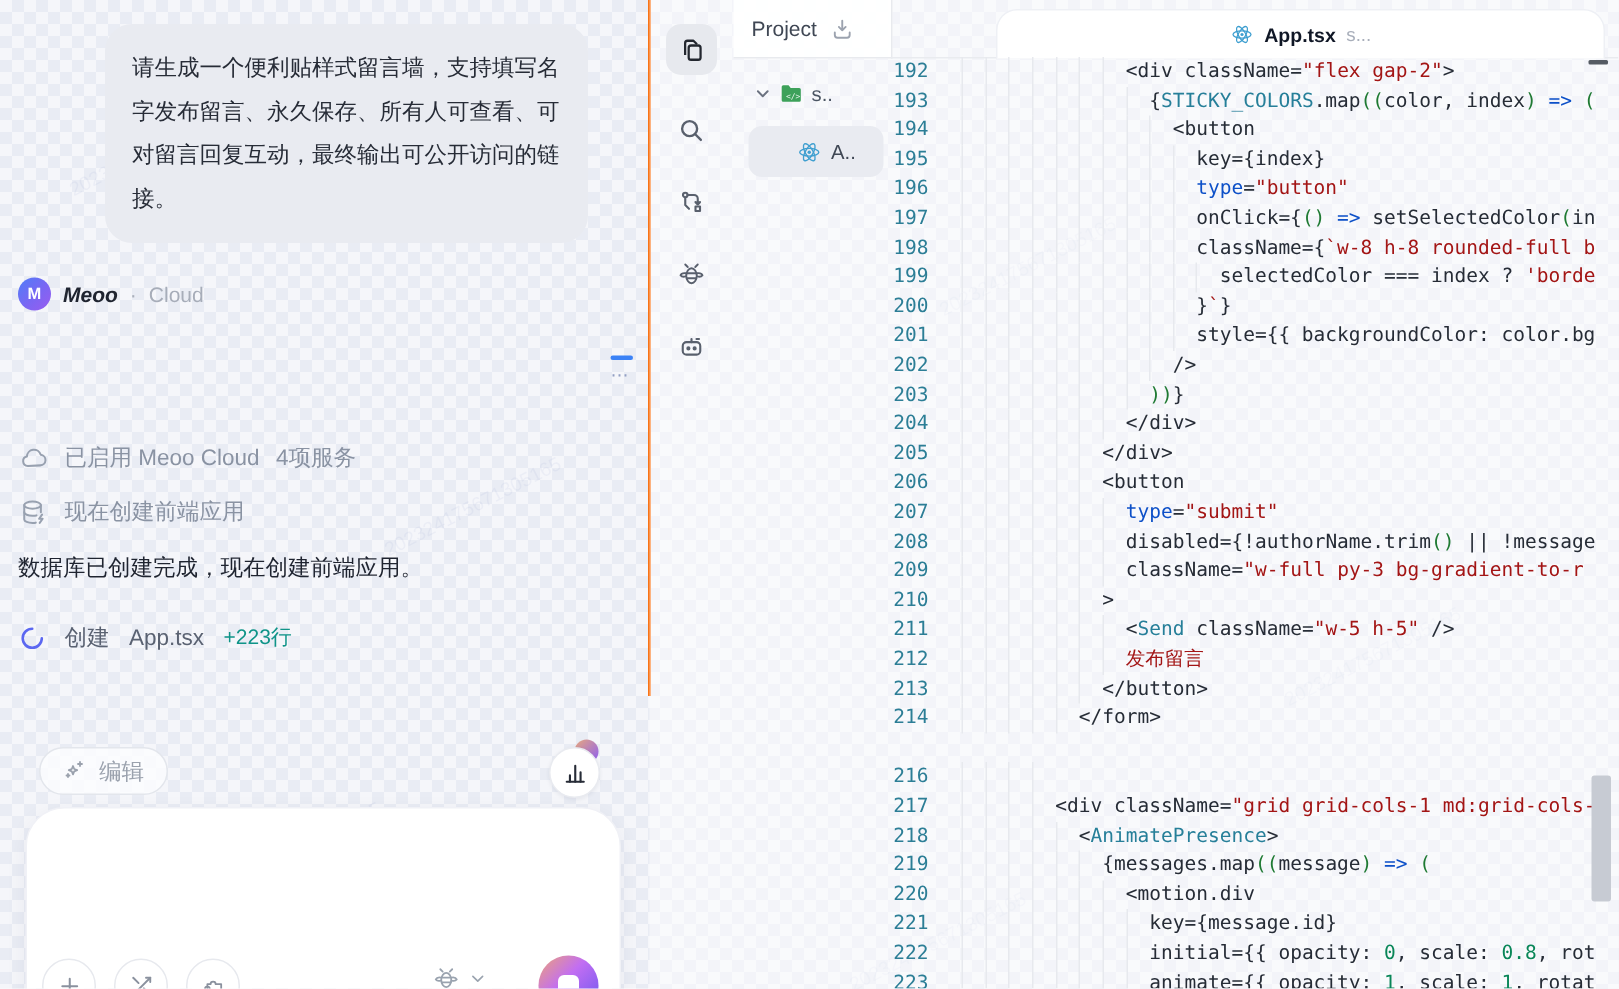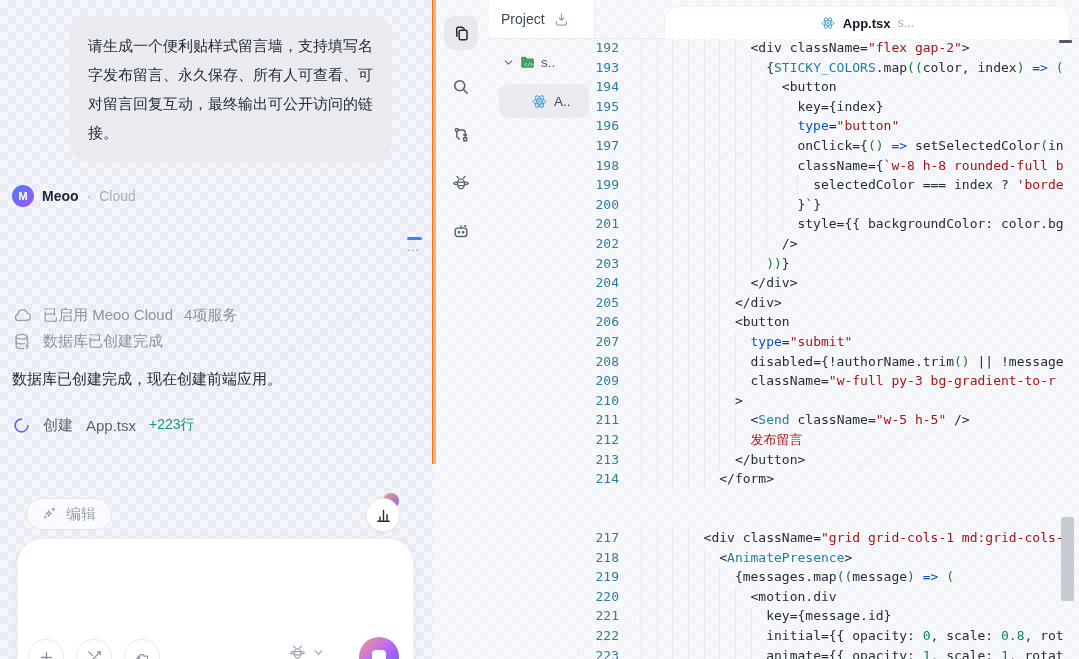--- a/index.html
+++ b/index.html
@@ -8,34 +8,34 @@
     font-family:"Liberation Sans",sans-serif;
     background-color:#f5f6fa;
     background-image:
       linear-gradient(45deg,#e9ecf4 25%,transparent 25%,transparent 75%,#e9ecf4 75%),
       linear-gradient(45deg,#e9ecf4 25%,transparent 25%,transparent 75%,#e9ecf4 75%);
     background-size:16px 16px;background-position:0 0,8px 8px;
     color:#262c36;
   }
   .wm{position:absolute;opacity:.05;color:#3f55a8;font-size:13px;transform:rotate(-27deg);pointer-events:none;white-space:nowrap;}
   
-  .chat{position:absolute;left:0;top:0;width:432px;height:464px;border-right:4px solid #f97316;}
+  .chat{position:absolute;left:0;top:0;width:432px;height:464px;border-right:2px solid #f97316;}
   .user-bubble{position:absolute;left:70px;top:16px;width:286px;background:#e9ebf1;border-radius:18px;
     padding:15px 18px;font-size:15px;line-height:29px;color:#272c37;}
   .asst-head{position:absolute;left:12px;top:185px;height:22px;display:flex;align-items:center;gap:8px;}
   .avatar{width:22px;height:22px;border-radius:50%;background:linear-gradient(135deg,#4f7df8 0%,#7b66f3 55%,#9a5cf0 100%);
     color:#fff;font-size:11px;font-weight:bold;display:flex;align-items:center;justify-content:center;}
-  .asst-name{font-size:14px;font-weight:bold;color:#1f2430;}
+  .asst-name{font-size:14px;font-weight:bold;color:#1f2430;font-style:italic;}
   .asst-sep{color:#aab0bb;font-size:14px;}
   .asst-mode{color:#a7adb9;font-size:14px;}
   .para{position:absolute;left:12px;width:372px;font-size:15px;line-height:29px;color:#1f2430;}
   .p1{top:218px;}
   .p2{top:364px;width:400px;}
   .srow{position:absolute;left:13px;height:22px;display:flex;align-items:center;gap:11px;font-size:15px;color:#8a93a3;}
-  .s1{top:304px;}
+  .s1{top:294px;}
   .s2{top:330px;}
   .srow .mono{font-family:"Liberation Mono","DejaVu Sans Mono",monospace;font-size:13px;color:#545d6b;}
   .crow{position:absolute;left:13px;top:414px;height:22px;display:flex;align-items:center;gap:13px;font-size:15px;color:#5a6272;}
   .diff-add{color:#0f9488;font-size:14px;}
   .spin{width:17px;height:17px;}
   .edit-pill{position:absolute;left:26px;top:498px;height:32px;border:1px solid #e3e6ec;border-radius:17px;
     background:rgba(252,253,254,.85);display:flex;align-items:center;gap:8px;padding:0 15px;color:#9aa1ad;font-size:15px;}
   .chart-btn{position:absolute;left:366px;top:498px;width:34px;height:34px;border-radius:50%;background:#fff;
     border:1px solid #e9ebf0;box-shadow:0 1px 3px rgba(30,40,70,.08);display:flex;align-items:center;justify-content:center;}
   .purple-sliver{position:absolute;left:383px;top:493px;width:16px;height:16px;border-radius:50%;
@@ -113,21 +113,21 @@
 
   <div class="srow s2">
     <span>
       <svg width="19" height="19" viewBox="0 0 24 24" fill="none" stroke="#98a1b0" stroke-width="1.7" stroke-linecap="round" stroke-linejoin="round">
           <ellipse cx="11" cy="6" rx="7" ry="3"></ellipse>
           <path d="M4 6v12c0 1.66 3.13 3 7 3 1 0 1.9-.09 2.7-.25M18 6v6"></path>
           <path d="M4 12c0 1.66 3.13 3 7 3 1.2 0 2.3-.13 3.3-.35"></path>
           <path d="M19 14l-2.5 3.5h3L17 21"></path>
         </svg>
     </span>
-    <span>数据库已创建完成</span>
+    <span>现在创建前端应用</span>
   </div>
 
   <div class="para p2">数据库已创建完成，现在创建前端应用。</div>
 
   <div class="crow">
     <span class="spin">
       <svg width="17" height="17" viewBox="0 0 24 24" fill="none" stroke="#5b67f1" stroke-width="2.4" stroke-linecap="round">
           <path d="M12 3a9 9 0 1 0 9 9"></path>
         </svg>
     </span>
@@ -325,20 +325,21 @@
       <div class="cl" style="top: 254.8px;"><span class="ln">205</span><span class="guide" style="left: 47px;"></span><span class="guide" style="left: 62.648px;"></span><span class="guide" style="left: 78.296px;"></span><span class="guide" style="left: 93.944px;"></span><span class="guide" style="left: 109.592px;"></span><span class="guide" style="left: 125.24px;"></span><span class="txt" style="left: 140.888px;"><span class="tk-d">&lt;/div&gt;</span></span></div>
       <div class="cl" style="top: 274.4px;"><span class="ln">206</span><span class="guide" style="left: 47px;"></span><span class="guide" style="left: 62.648px;"></span><span class="guide" style="left: 78.296px;"></span><span class="guide" style="left: 93.944px;"></span><span class="guide" style="left: 109.592px;"></span><span class="guide" style="left: 125.24px;"></span><span class="txt" style="left: 140.888px;"><span class="tk-d">&lt;button</span></span></div>
       <div class="cl" style="top: 294px;"><span class="ln">207</span><span class="guide" style="left: 47px;"></span><span class="guide" style="left: 62.648px;"></span><span class="guide" style="left: 78.296px;"></span><span class="guide" style="left: 93.944px;"></span><span class="guide" style="left: 109.592px;"></span><span class="guide" style="left: 125.24px;"></span><span class="guide" style="left: 140.888px;"></span><span class="txt" style="left: 156.536px;"><span class="tk-k">type</span><span class="tk-d">=</span><span class="tk-s">"submit"</span></span></div>
       <div class="cl" style="top: 313.6px;"><span class="ln">208</span><span class="guide" style="left: 47px;"></span><span class="guide" style="left: 62.648px;"></span><span class="guide" style="left: 78.296px;"></span><span class="guide" style="left: 93.944px;"></span><span class="guide" style="left: 109.592px;"></span><span class="guide" style="left: 125.24px;"></span><span class="guide" style="left: 140.888px;"></span><span class="txt" style="left: 156.536px;"><span class="tk-d">disabled={!authorName.trim</span><span class="tk-g">()</span><span class="tk-d"> || !message</span></span></div>
       <div class="cl" style="top: 333.2px;"><span class="ln">209</span><span class="guide" style="left: 47px;"></span><span class="guide" style="left: 62.648px;"></span><span class="guide" style="left: 78.296px;"></span><span class="guide" style="left: 93.944px;"></span><span class="guide" style="left: 109.592px;"></span><span class="guide" style="left: 125.24px;"></span><span class="guide" style="left: 140.888px;"></span><span class="txt" style="left: 156.536px;"><span class="tk-d">className=</span><span class="tk-s">"w-full py-3 bg-gradient-to-r</span></span></div>
       <div class="cl" style="top: 352.8px;"><span class="ln">210</span><span class="guide" style="left: 47px;"></span><span class="guide" style="left: 62.648px;"></span><span class="guide" style="left: 78.296px;"></span><span class="guide" style="left: 93.944px;"></span><span class="guide" style="left: 109.592px;"></span><span class="guide" style="left: 125.24px;"></span><span class="txt" style="left: 140.888px;"><span class="tk-d">&gt;</span></span></div>
       <div class="cl" style="top: 372.4px;"><span class="ln">211</span><span class="guide" style="left: 47px;"></span><span class="guide" style="left: 62.648px;"></span><span class="guide" style="left: 78.296px;"></span><span class="guide" style="left: 93.944px;"></span><span class="guide" style="left: 109.592px;"></span><span class="guide" style="left: 125.24px;"></span><span class="guide" style="left: 140.888px;"></span><span class="txt" style="left: 156.536px;"><span class="tk-d">&lt;</span><span class="tk-c">Send</span><span class="tk-d"> className=</span><span class="tk-s">"w-5 h-5"</span><span class="tk-d"> /&gt;</span></span></div>
       <div class="cl" style="top: 392px;"><span class="ln">212</span><span class="guide" style="left: 47px;"></span><span class="guide" style="left: 62.648px;"></span><span class="guide" style="left: 78.296px;"></span><span class="guide" style="left: 93.944px;"></span><span class="guide" style="left: 109.592px;"></span><span class="guide" style="left: 125.24px;"></span><span class="guide" style="left: 140.888px;"></span><span class="txt" style="left: 156.536px;"><span class="tk-s">发布留言</span></span></div>
       <div class="cl" style="top: 411.6px;"><span class="ln">213</span><span class="guide" style="left: 47px;"></span><span class="guide" style="left: 62.648px;"></span><span class="guide" style="left: 78.296px;"></span><span class="guide" style="left: 93.944px;"></span><span class="guide" style="left: 109.592px;"></span><span class="guide" style="left: 125.24px;"></span><span class="txt" style="left: 140.888px;"><span class="tk-d">&lt;/button&gt;</span></span></div>
       <div class="cl" style="top: 431.2px;"><span class="ln">214</span><span class="guide" style="left: 47px;"></span><span class="guide" style="left: 62.648px;"></span><span class="guide" style="left: 78.296px;"></span><span class="guide" style="left: 93.944px;"></span><span class="guide" style="left: 109.592px;"></span><span class="txt" style="left: 125.24px;"><span class="tk-d">&lt;/form&gt;</span></span></div>
+      <div class="cl" style="top: 470.4px;"><span class="ln">216</span><span class="guide" style="left: 47px;"></span><span class="guide" style="left: 62.648px;"></span><span class="guide" style="left: 78.296px;"></span><span class="guide" style="left: 93.944px;"></span><span class="txt" style="left: 47px;"></span></div>
       <div class="cl" style="top: 490px;"><span class="ln">217</span><span class="guide" style="left: 47px;"></span><span class="guide" style="left: 62.648px;"></span><span class="guide" style="left: 78.296px;"></span><span class="guide" style="left: 93.944px;"></span><span class="txt" style="left: 109.592px;"><span class="tk-d">&lt;div className=</span><span class="tk-s">"grid grid-cols-1 md:grid-cols-</span></span></div>
       <div class="cl" style="top: 509.6px;"><span class="ln">218</span><span class="guide" style="left: 47px;"></span><span class="guide" style="left: 62.648px;"></span><span class="guide" style="left: 78.296px;"></span><span class="guide" style="left: 93.944px;"></span><span class="guide" style="left: 109.592px;"></span><span class="txt" style="left: 125.24px;"><span class="tk-d">&lt;</span><span class="tk-c">AnimatePresence</span><span class="tk-d">&gt;</span></span></div>
       <div class="cl" style="top: 529.2px;"><span class="ln">219</span><span class="guide" style="left: 47px;"></span><span class="guide" style="left: 62.648px;"></span><span class="guide" style="left: 78.296px;"></span><span class="guide" style="left: 93.944px;"></span><span class="guide" style="left: 109.592px;"></span><span class="guide" style="left: 125.24px;"></span><span class="txt" style="left: 140.888px;"><span class="tk-d">{messages.map</span><span class="tk-g">((</span><span class="tk-d">message</span><span class="tk-g">)</span><span class="tk-d"> </span><span class="tk-k">=&gt;</span><span class="tk-d"> </span><span class="tk-g">(</span></span></div>
       <div class="cl" style="top: 548.8px;"><span class="ln">220</span><span class="guide" style="left: 47px;"></span><span class="guide" style="left: 62.648px;"></span><span class="guide" style="left: 78.296px;"></span><span class="guide" style="left: 93.944px;"></span><span class="guide" style="left: 109.592px;"></span><span class="guide" style="left: 125.24px;"></span><span class="guide" style="left: 140.888px;"></span><span class="txt" style="left: 156.536px;"><span class="tk-d">&lt;motion.div</span></span></div>
       <div class="cl" style="top: 568.4px;"><span class="ln">221</span><span class="guide" style="left: 47px;"></span><span class="guide" style="left: 62.648px;"></span><span class="guide" style="left: 78.296px;"></span><span class="guide" style="left: 93.944px;"></span><span class="guide" style="left: 109.592px;"></span><span class="guide" style="left: 125.24px;"></span><span class="guide" style="left: 140.888px;"></span><span class="guide" style="left: 156.536px;"></span><span class="txt" style="left: 172.184px;"><span class="tk-d">key={message.id}</span></span></div>
       <div class="cl" style="top: 588px;"><span class="ln">222</span><span class="guide" style="left: 47px;"></span><span class="guide" style="left: 62.648px;"></span><span class="guide" style="left: 78.296px;"></span><span class="guide" style="left: 93.944px;"></span><span class="guide" style="left: 109.592px;"></span><span class="guide" style="left: 125.24px;"></span><span class="guide" style="left: 140.888px;"></span><span class="guide" style="left: 156.536px;"></span><span class="txt" style="left: 172.184px;"><span class="tk-d">initial={{ opacity: </span><span class="tk-n">0</span><span class="tk-d">, scale: </span><span class="tk-n">0.8</span><span class="tk-d">, rot</span></span></div>
       <div class="cl" style="top: 607.6px;"><span class="ln">223</span><span class="guide" style="left: 47px;"></span><span class="guide" style="left: 62.648px;"></span><span class="guide" style="left: 78.296px;"></span><span class="guide" style="left: 93.944px;"></span><span class="guide" style="left: 109.592px;"></span><span class="guide" style="left: 125.24px;"></span><span class="guide" style="left: 140.888px;"></span><span class="guide" style="left: 156.536px;"></span><span class="txt" style="left: 172.184px;"><span class="tk-d">animate={{ opacity: </span><span class="tk-n">1</span><span class="tk-d">, scale: </span><span class="tk-n">1</span><span class="tk-d">, rotat</span></span></div>
     </div>
   <div class="vscroll"></div>
 </div>

